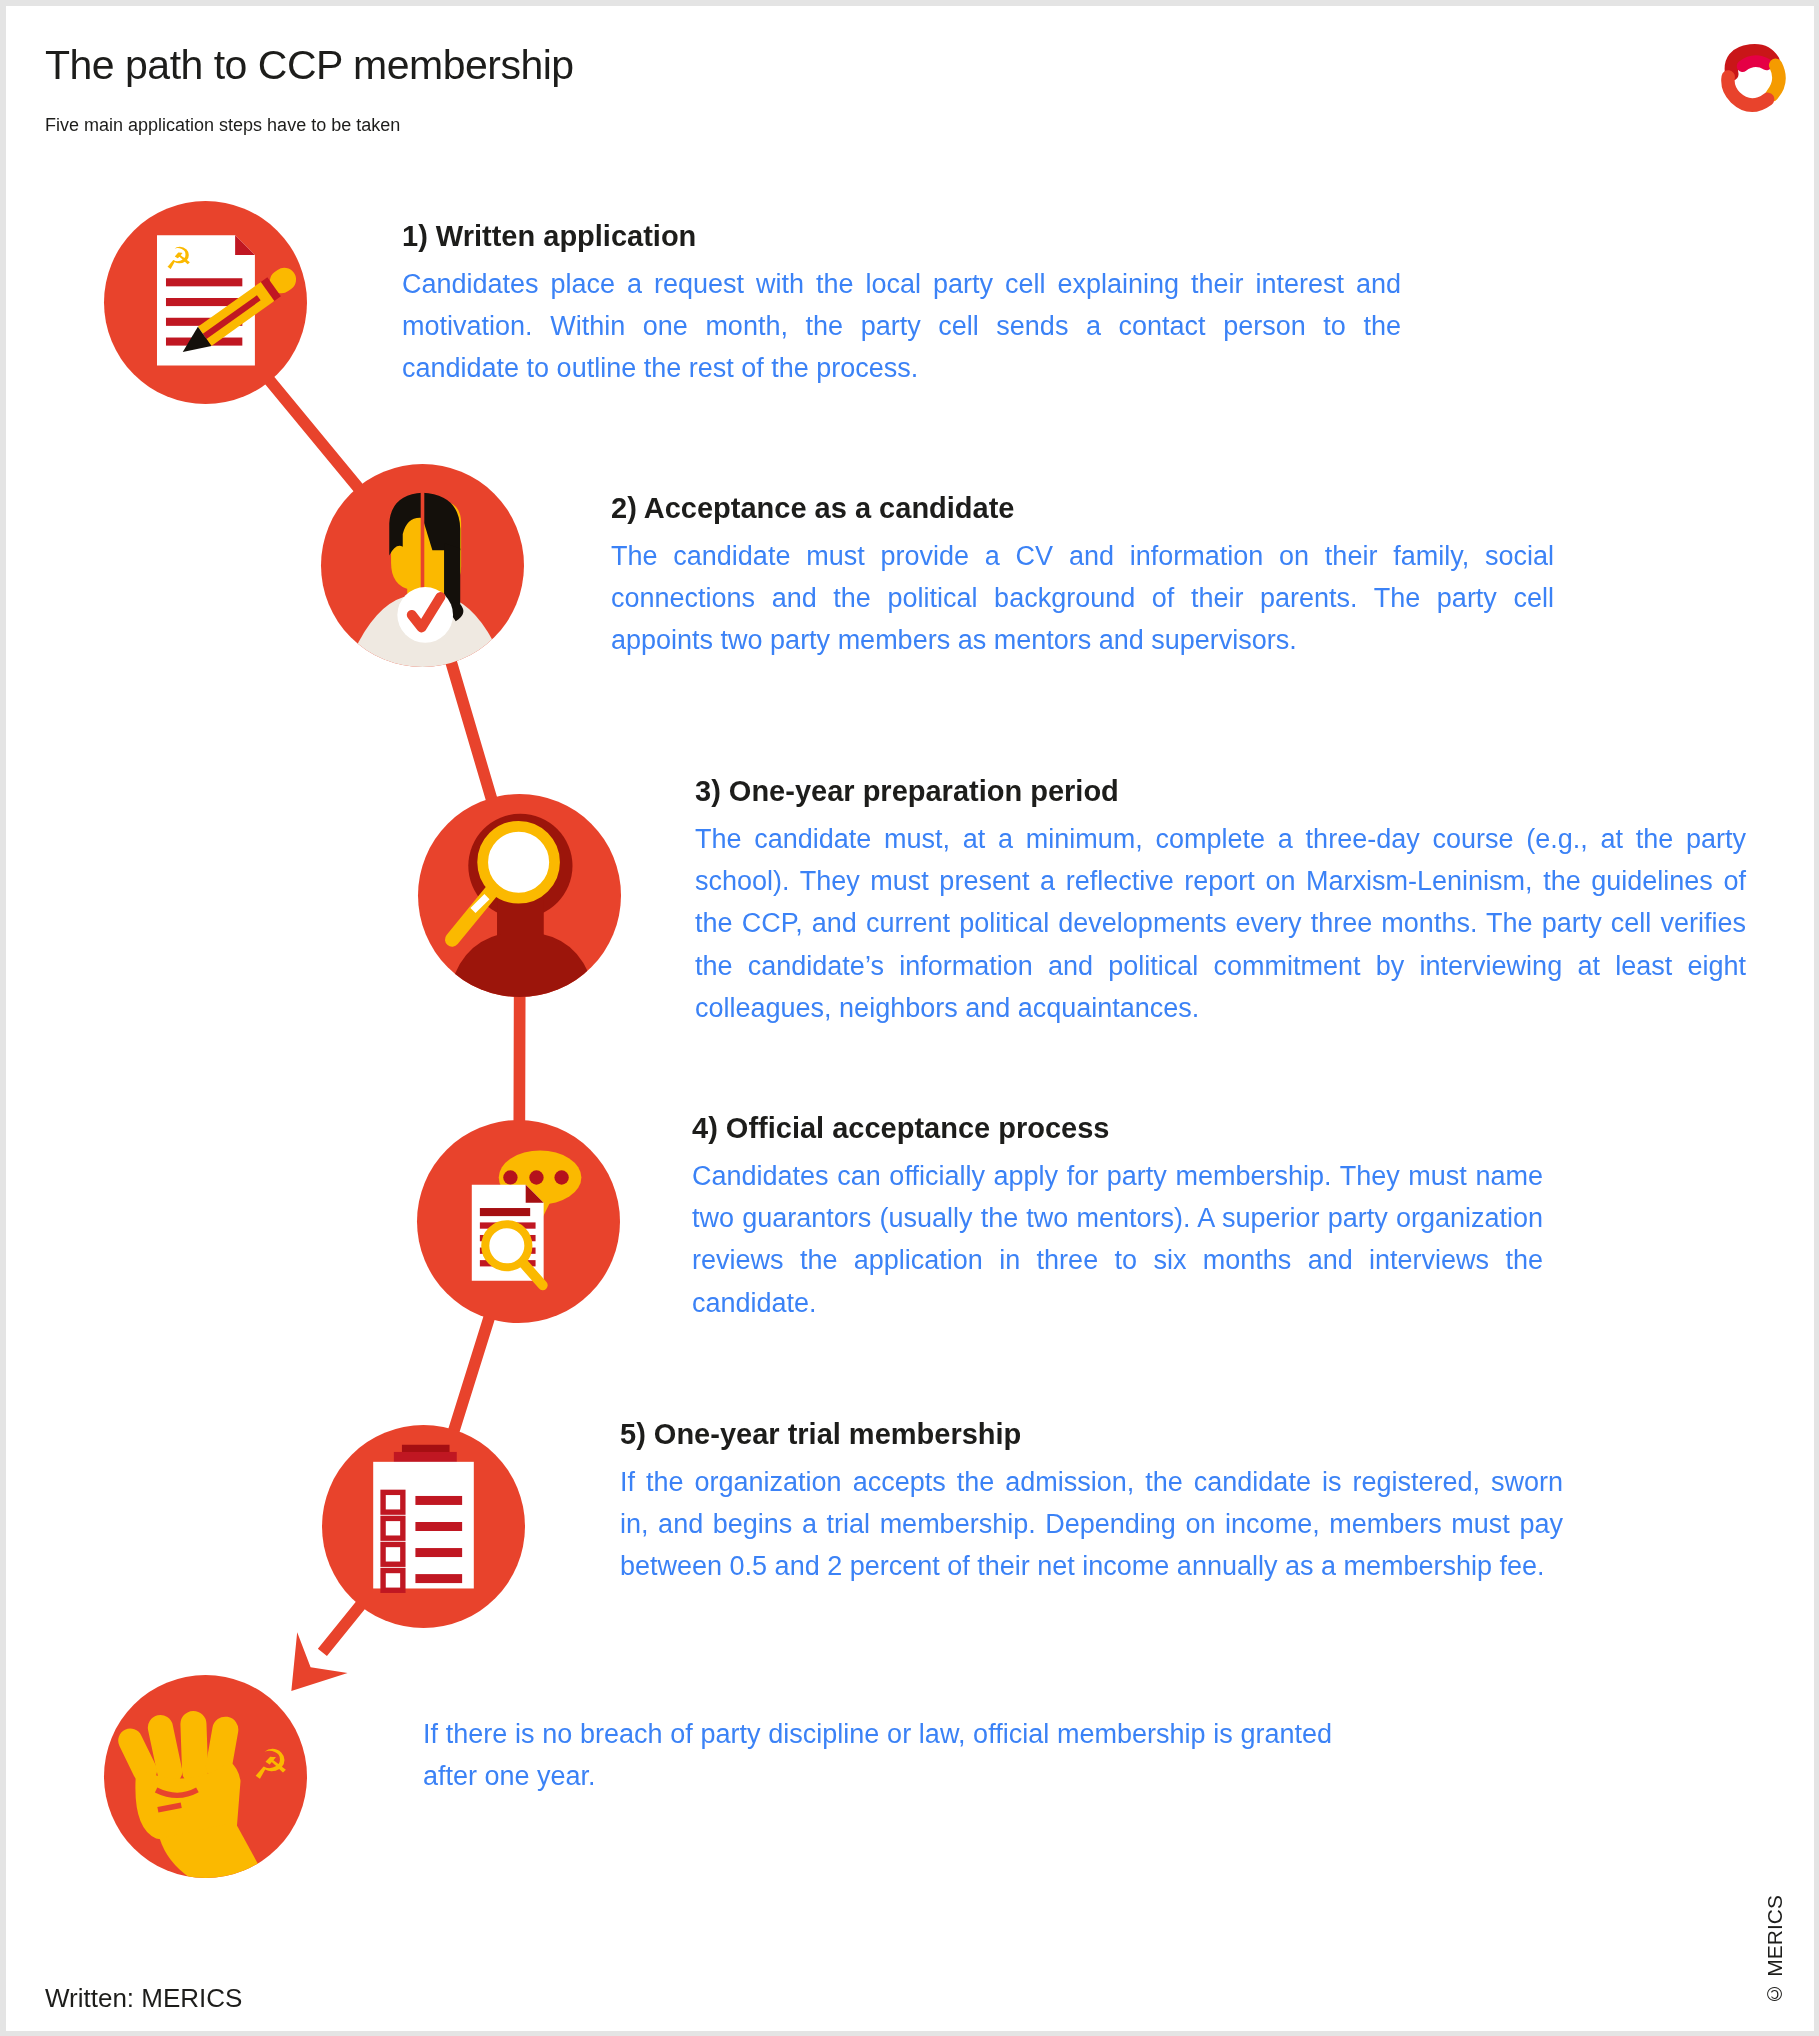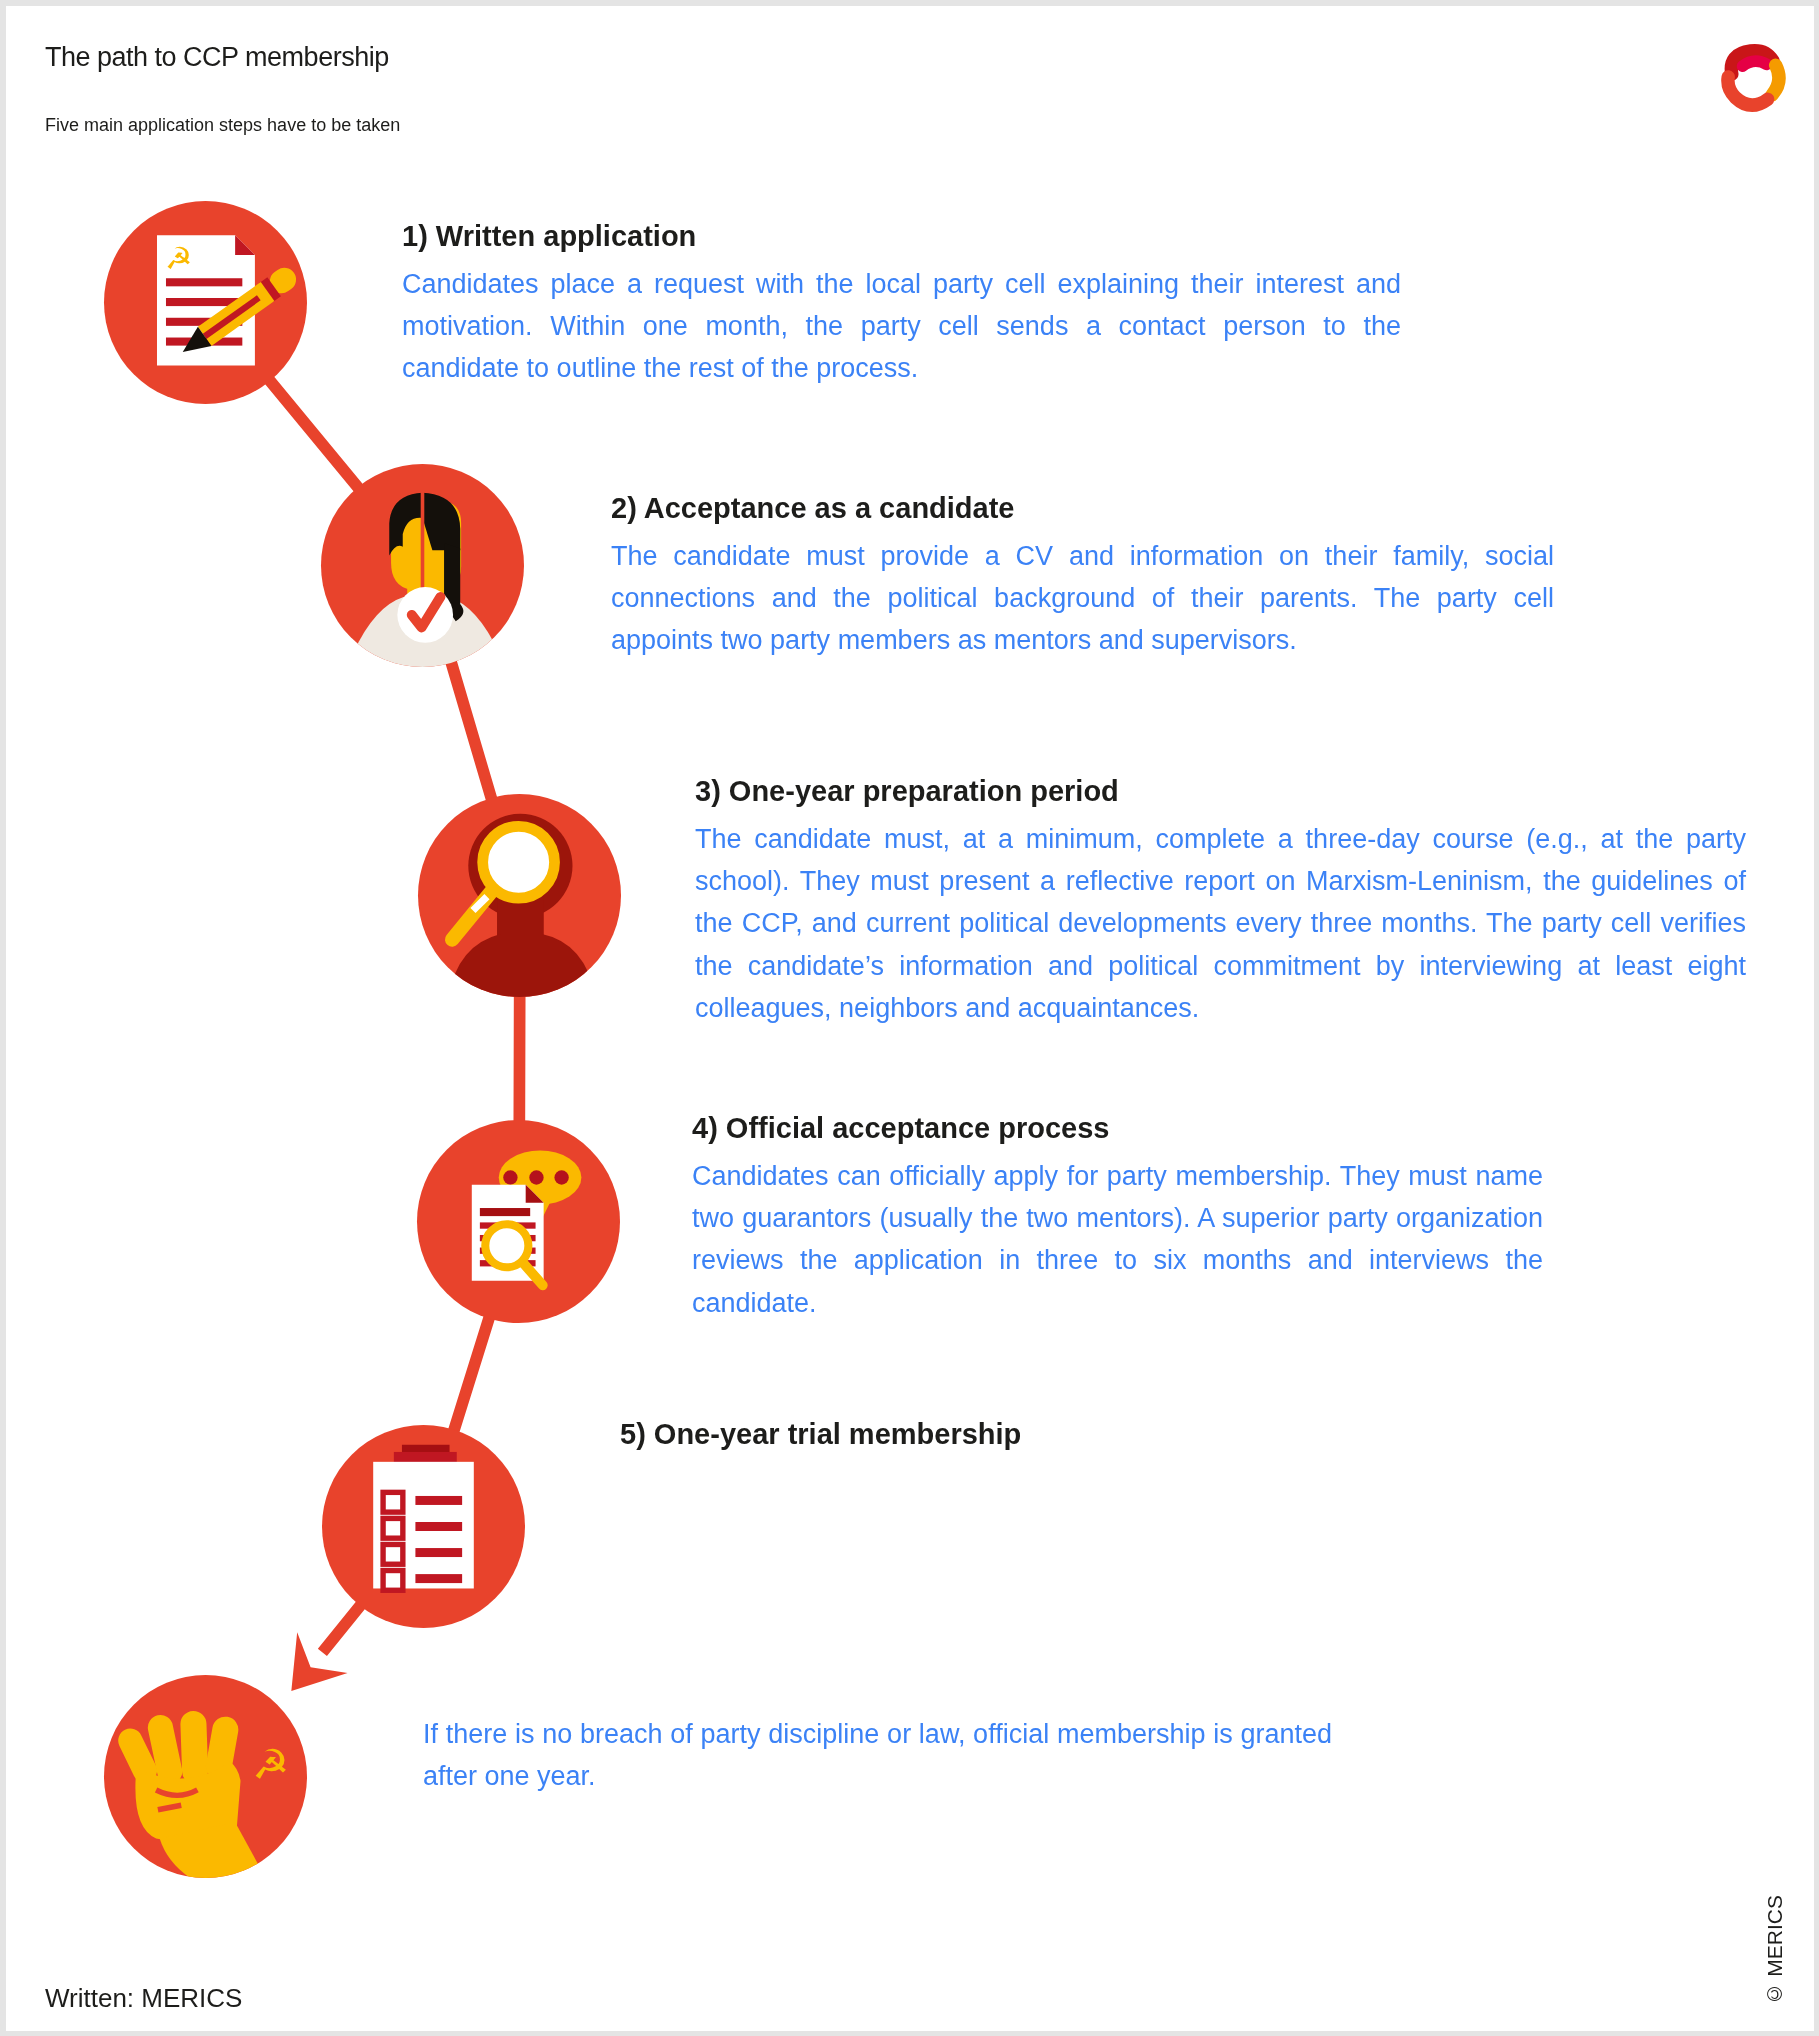--- a/index.html
+++ b/index.html
@@ -8,21 +8,21 @@
     width:1820px;height:2037px;
     box-sizing:border-box;
     background:#ffffff;
     border:6.3px solid #e4e4e4;
     font-family:"Liberation Sans", sans-serif;
     color:#1d1d1b;
     overflow:hidden;
   }
   .title{
     position:absolute;left:39px;top:36px;
-    font-size:27px;font-weight:400;letter-spacing:-0.5px;
+    font-size:41px;font-weight:400;letter-spacing:-0.5px;
     color:#1d1d1b;margin:0;
   }
   .subtitle{
     position:absolute;left:39px;top:109px;
     font-size:18px;font-weight:400;margin:0;color:#1d1d1b;
   }
   .logo{position:absolute;left:1704px;top:36px;}
   .connector{position:absolute;left:0;top:0;z-index:0;}
   .circle{
     position:absolute;width:203px;height:203px;border-radius:50%;
@@ -190,20 +190,21 @@
     <p>The candidate must, at a minimum, complete a three-day course (e.g., at the party school). They must present a reflective report on Marxism-Leninism, the guidelines of the CCP, and current political developments every three months. The party cell verifies the candidate’s information and political commitment by interviewing at least eight colleagues, neighbors and acquaintances.</p>
   </div>
 
   <div class="textblock t4">
     <h3>4) Official acceptance process</h3>
     <p>Candidates can officially apply for party membership. They must name two guarantors (usually the two mentors). A superior party organization reviews the application in three to six months and interviews the candidate.</p>
   </div>
 
   <div class="textblock t5">
     <h3>5) One-year trial membership</h3>
+    <p>If the organization accepts the admission, the candidate is registered, sworn in, and begins a trial membership. Depending on income, members must pay between 0.5 and 2 percent of their net income annually as a membership fee.</p>
   </div>
 
   <div class="textblock t6">
     <p>If there is no breach of party discipline or law, official membership is granted after one year.</p>
   </div>
 
   <p class="source">Written: MERICS</p>
   <div class="copyright">© MERICS</div>
 
 </div>

